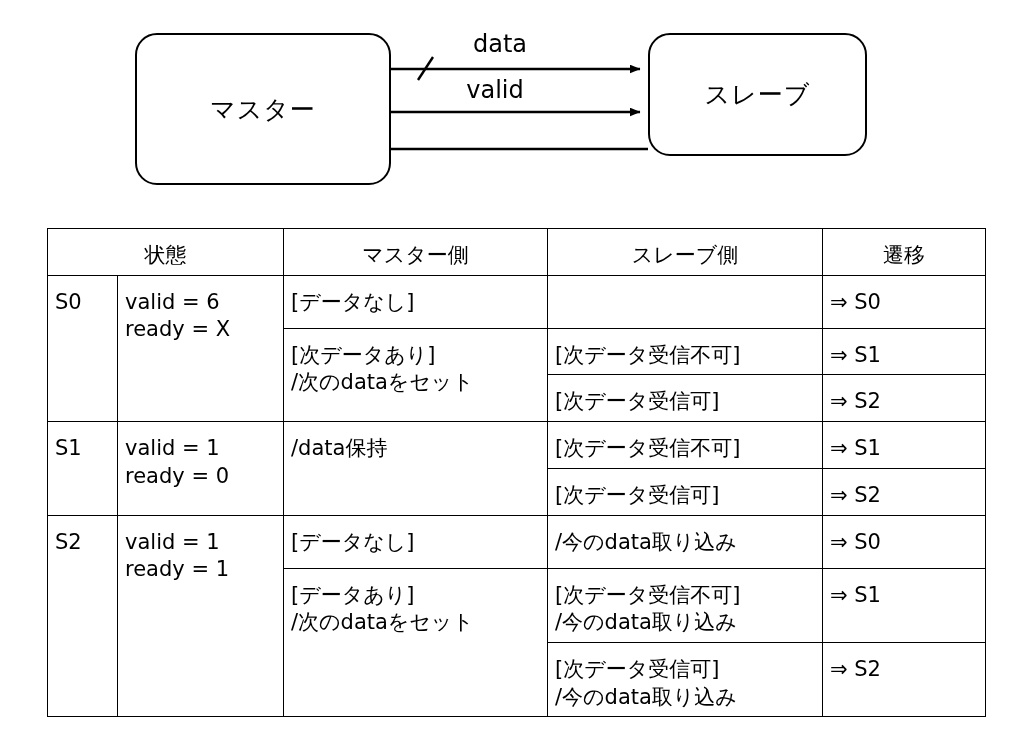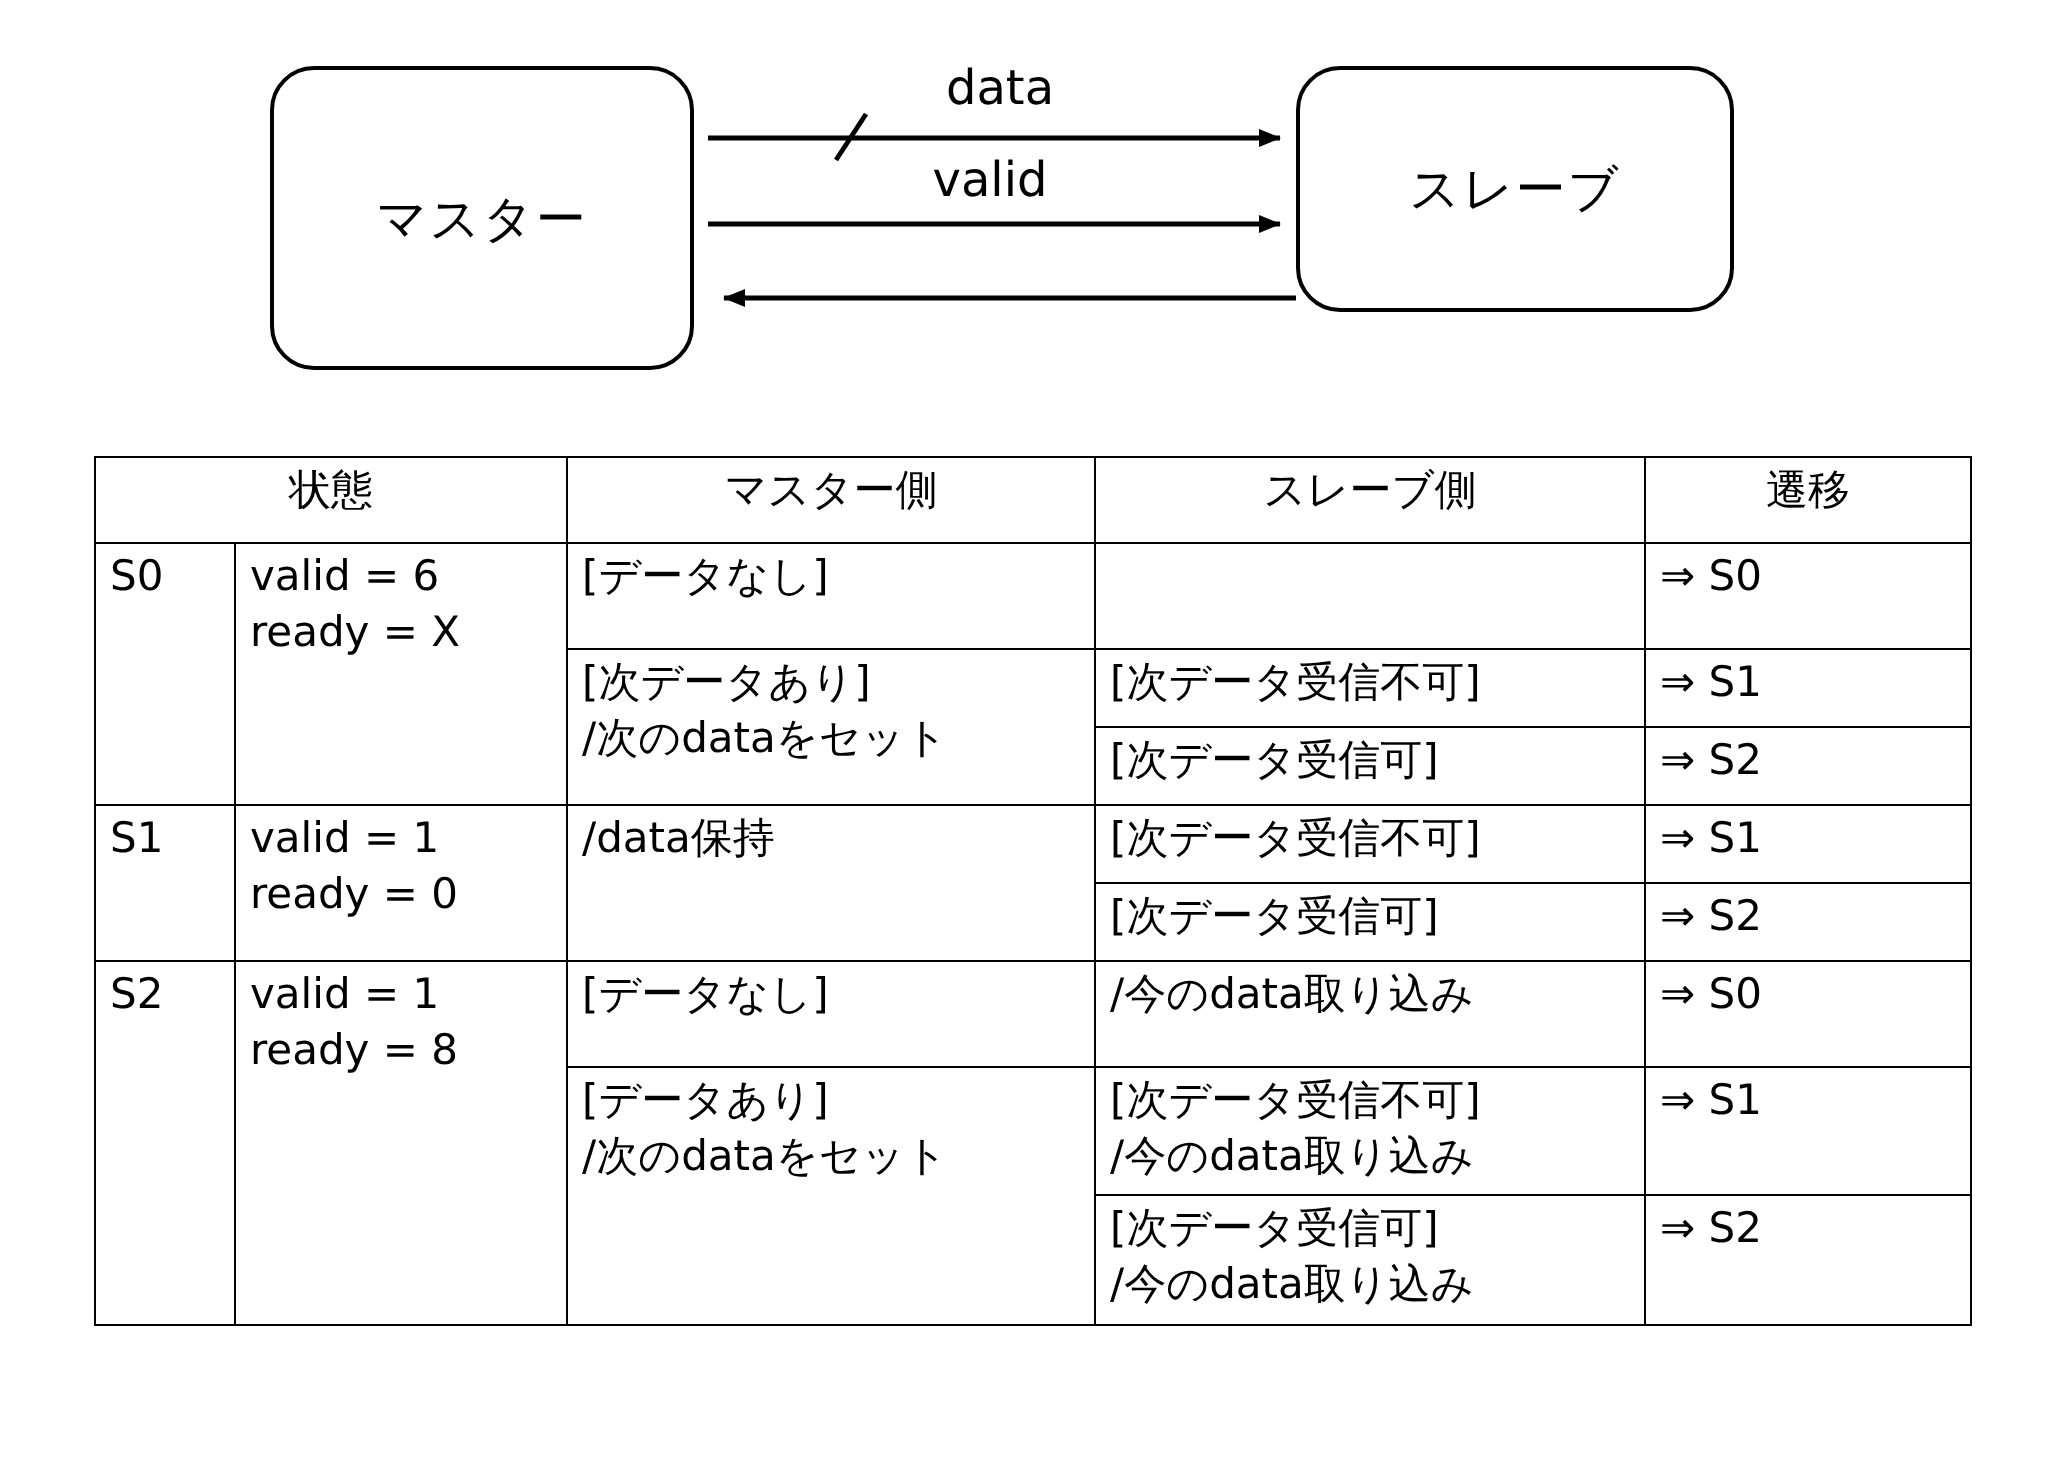--- a/index.html
+++ b/index.html
@@ -32,21 +32,21 @@
     display: flex;
     align-items: center;
     justify-content: center;
     box-sizing: border-box;
   }
   .node-label {
     font-size: 25px;
     letter-spacing: 1px;
     white-space: nowrap;
   }
-  #master-box { left: 135px; top: 33px; width: 212px; height: 152px; }
+  #master-box { left: 135px; top: 33px; width: 256px; height: 152px; }
   #slave-box  { left: 648px; top: 33px; width: 219px; height: 123px; }
 
   .signal-label {
     position: absolute;
     font-size: 24px;
     white-space: nowrap;
     text-align: center;
   }
   #label-data  { left: 400px; top: 30px; width: 200px; }
   #label-valid { left: 395px; top: 76px; width: 200px; }
@@ -57,21 +57,21 @@
     position: absolute;
     left: 47px;
     top: 228px;
     width: 938px;
     border-collapse: collapse;
     table-layout: fixed;
     background: #fff;
   }
   #state-table td, #state-table th {
     border: 1.6px solid #000;
-    padding: 3px 7px 5px 7px;
+    padding: 13px 7px 5px 7px;
     font-size: 21px;
     font-weight: normal;
     vertical-align: top;
     line-height: 1.32;
     box-sizing: border-box;
   }
   .col-state-id   { width: 70px; }
   .col-state-sig  { width: 166px; }
   .col-master     { width: 264px; }
   .col-slave      { width: 275px; }
@@ -195,21 +195,21 @@
       <td class="h-sub">
         <span class="cell-line">[次データ受信可]</span>
       </td>
       <td class="h-sub">⇒ S2</td>
     </tr>
 
     <tr>
       <td rowspan="3">S2</td>
       <td rowspan="3">
         <span class="cell-line">valid = 1</span>
-        <span class="cell-line">ready = 8</span>
+        <span class="cell-line">ready = 1</span>
       </td>
       <td class="h-s0">
         <span class="cell-line">[データなし]</span>
       </td>
       <td class="h-s0">
         <span class="cell-line">/今のdata取り込み</span>
       </td>
       <td class="h-s0">⇒ S0</td>
     </tr>
     <tr>

